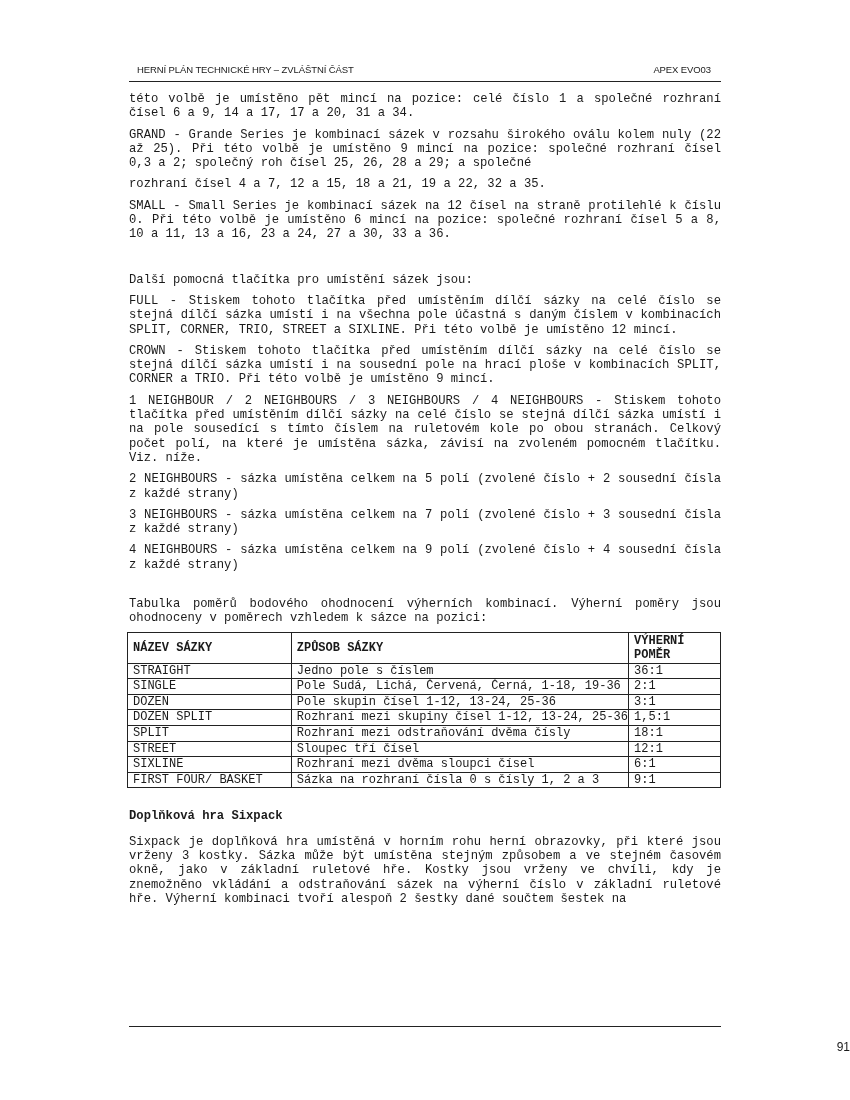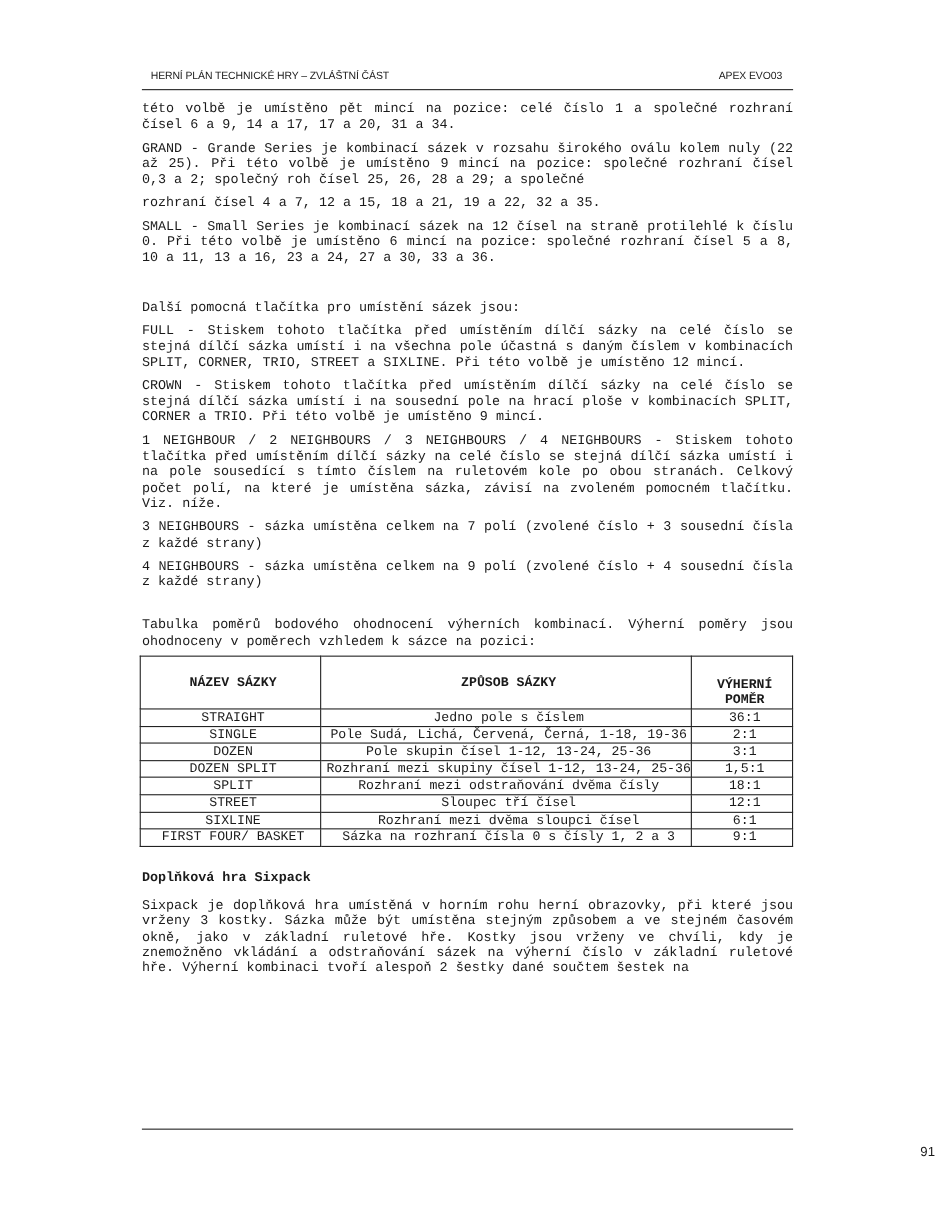--- a/index.html
+++ b/index.html
@@ -10,26 +10,26 @@
             display: flex; justify-content: space-between; letter-spacing: -0.1px; }
   .header-rule { position: absolute; left: 129px; top: 81px; width: 592px; height: 0;
                  border-top: 1.3px solid #222; }
   .content { position: absolute; left: 129px; top: 92px; width: 592px; font-size: 12.2px;
              line-height: 14.3px; text-align: justify; font-family: Liberation Mono, monospace; }
   .content p { margin: 0 0 7px 0; }
   .spacer { height: 24px; }
   .spacer2 { height: 18px; }
   table.payouts { border-collapse: collapse; width: 594px; margin-left: -2px; margin-top: 6px;
                   font-size: 12px; line-height: 14px; }
-  table.payouts th, table.payouts td { border: 1px solid #222; padding: 0 0 0 5px; text-align: center;
+  table.payouts th, table.payouts td { border: 1px solid #222; padding: 0 0 0 5px; text-align: left;
                                        vertical-align: top; }
   table.payouts td { height: 14.6px; }
   table.payouts th { font-weight: bold; font-size: 12px; vertical-align: middle; height: 29px;
                      line-height: 14px; }
-  table.payouts th.col3 { vertical-align: top; padding-top: 18px; }
+  table.payouts th.col3 { vertical-align: top; padding-top: 1px; }
   .col1 { width: 158px; }
   .col2 { width: 332px; }
   .col3 { width: 86px; }
   h3.section { font-size: 12.2px; font-weight: bold; margin: 21px 0 11px 0; }
   .footer-rule { position: absolute; left: 129px; top: 1026px; width: 592px; height: 0;
                  border-top: 1.3px solid #222; }
   .page-number { position: absolute; left: 0; width: 850px; top: 1040px; text-align: right;
                  font-size: 12px; }
 </style>
 </head>
@@ -46,20 +46,21 @@
   <div class="content">
     <p>této volbě je umístěno pět mincí na pozice: celé číslo 1 a společné rozhraní čísel 6 a 9, 14 a 17, 17 a 20, 31 a 34.</p>
     <p>GRAND - Grande Series je kombinací sázek v rozsahu širokého oválu kolem nuly (22 až 25). Při této volbě je umístěno 9 mincí na pozice: společné rozhraní čísel 0,3 a 2; společný roh čísel 25, 26, 28 a 29; a společné</p>
     <p>rozhraní čísel 4 a 7, 12 a 15, 18 a 21, 19 a 22, 32 a 35.</p>
     <p>SMALL - Small Series je kombinací sázek na 12 čísel na straně protilehlé k číslu 0. Při této volbě je umístěno 6 mincí na pozice: společné rozhraní čísel 5 a 8, 10 a 11, 13 a 16, 23 a 24, 27 a 30, 33 a 36.</p>
     <div class="spacer"></div>
     <p>Další pomocná tlačítka pro umístění sázek jsou:</p>
     <p>FULL - Stiskem tohoto tlačítka před umístěním dílčí sázky na celé číslo se stejná dílčí sázka umístí i na všechna pole účastná s daným číslem v kombinacích SPLIT, CORNER, TRIO, STREET a SIXLINE. Při této volbě je umístěno 12 mincí.</p>
     <p>CROWN - Stiskem tohoto tlačítka před umístěním dílčí sázky na celé číslo se stejná dílčí sázka umístí i na sousední pole na hrací ploše v kombinacích SPLIT, CORNER a TRIO. Při této volbě je umístěno 9 mincí.</p>
     <p>1 NEIGHBOUR / 2 NEIGHBOURS / 3 NEIGHBOURS / 4 NEIGHBOURS - Stiskem tohoto tlačítka před umístěním dílčí sázky na celé číslo se stejná dílčí sázka umístí i na pole sousedící s tímto číslem na ruletovém kole po obou stranách. Celkový počet polí, na které je umístěna sázka, závisí na zvoleném pomocném tlačítku. Viz. níže.</p>
+    <p>2 NEIGHBOURS - sázka umístěna celkem na 5 polí (zvolené číslo + 2 sousední čísla z každé strany)</p>
     <p>3 NEIGHBOURS - sázka umístěna celkem na 7 polí (zvolené číslo + 3 sousední čísla z každé strany)</p>
     <p>4 NEIGHBOURS - sázka umístěna celkem na 9 polí (zvolené číslo + 4 sousední čísla z každé strany)</p>
     <div class="spacer2"></div>
     <p style="margin-bottom:0;">Tabulka poměrů bodového ohodnocení výherních kombinací. Výherní poměry jsou ohodnoceny v poměrech vzhledem k sázce na pozici:</p>
 
     <table class="payouts">
       <thead>
         <tr>
           <th class="col1">NÁZEV SÁZKY</th>
           <th class="col2">ZPŮSOB SÁZKY</th>

